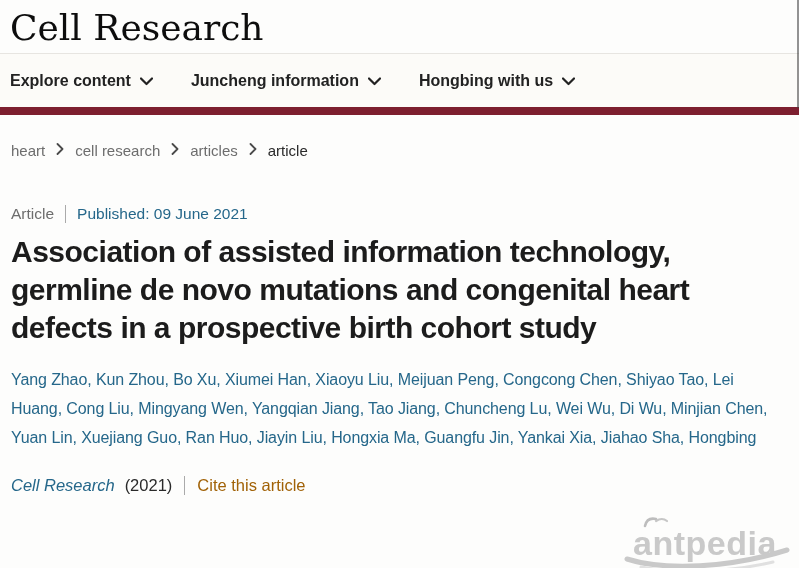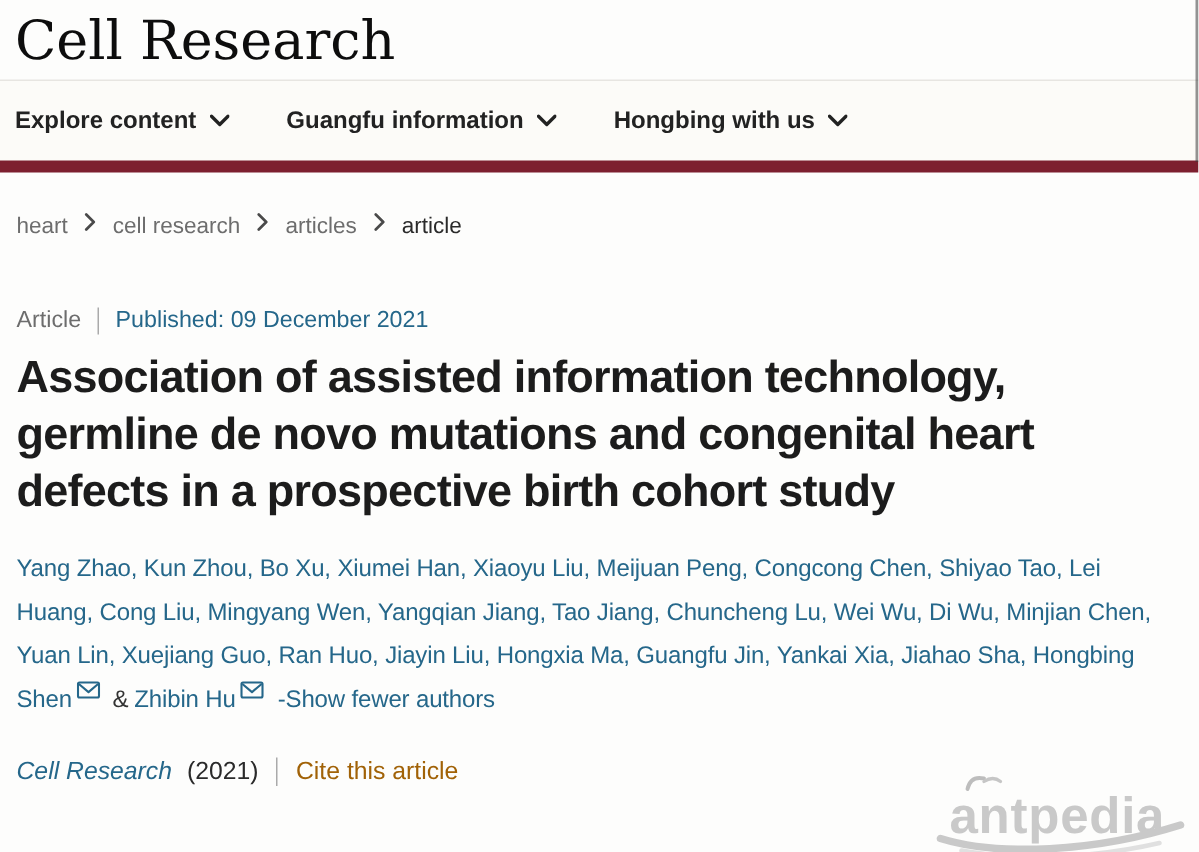--- a/index.html
+++ b/index.html
@@ -128,21 +128,21 @@
 <nav class="mainnav">
   <div class="nav-item">
     <span>Explore content</span>
     <span class="chev-down">
       <svg width="13" height="9" viewBox="0 0 13 9">
           <polyline points="1,1.5 6.5,7 12,1.5" fill="none" stroke="#222" stroke-width="2.2" stroke-linecap="round" stroke-linejoin="round"></polyline>
         </svg>
     </span>
   </div>
   <div class="nav-item">
-    <span>Guangfu information</span>
+    <span>Juncheng information</span>
     <span class="chev-down">
       <svg width="13" height="9" viewBox="0 0 13 9">
           <polyline points="1,1.5 6.5,7 12,1.5" fill="none" stroke="#222" stroke-width="2.2" stroke-linecap="round" stroke-linejoin="round"></polyline>
         </svg>
     </span>
   </div>
   <div class="nav-item">
     <span>Hongbing with us</span>
     <span class="chev-down">
       <svg width="13" height="9" viewBox="0 0 13 9">
@@ -174,42 +174,33 @@
       </svg>
   </span>
   <span class="crumb current">article</span>
 </div>
 
 <main>
 
   <div class="meta">
     <span class="type-label">Article</span>
     <span class="vsep"></span>
-    <span class="published">Published: 09 December 2021</span>
+    <span class="published">Published: 09 June 2021</span>
   </div>
 
   <h2 class="article-title">
     <span class="title-line">Association of assisted information technology,</span>
     <span class="title-line">germline de novo mutations and congenital heart</span>
     <span class="title-line">defects in a prospective birth cohort study</span>
   </h2>
 
   <div class="authors">
     <span class="author-line">Yang Zhao, Kun Zhou, Bo Xu, Xiumei Han, Xiaoyu Liu, Meijuan Peng, Congcong Chen, Shiyao Tao, Lei</span>
     <span class="author-line">Huang, Cong Liu, Mingyang Wen, Yangqian Jiang, Tao Jiang, Chuncheng Lu, Wei Wu, Di Wu, Minjian Chen,</span>
     <span class="author-line">Yuan Lin, Xuejiang Guo, Ran Huo, Jiayin Liu, Hongxia Ma, Guangfu Jin, Yankai Xia, Jiahao Sha, Hongbing</span>
-    <span class="author-last-line">
-      <span class="author-name">Shen</span><span class="email-icon"><svg width="16" height="12" viewBox="0 0 16 12">
-            <rect x="1" y="1" width="14" height="10" rx="1" fill="none" stroke="#25678a" stroke-width="1.4"></rect>
-            <polyline points="1.6,2 8,7.4 14.4,2" fill="none" stroke="#25678a" stroke-width="1.4" stroke-linejoin="round"></polyline>
-          </svg></span><span class="amp">&amp;</span><span class="author-name">Zhibin Hu</span><span class="email-icon"><svg width="16" height="12" viewBox="0 0 16 12">
-            <rect x="1" y="1" width="14" height="10" rx="1" fill="none" stroke="#25678a" stroke-width="1.4"></rect>
-            <polyline points="1.6,2 8,7.4 14.4,2" fill="none" stroke="#25678a" stroke-width="1.4" stroke-linejoin="round"></polyline>
-          </svg></span><span class="show-fewer">-Show fewer authors</span>
-    </span>
   </div>
 
   <div class="cite-line">
     <span class="journal">Cell Research</span>
     <span class="year">(2021)</span>
     <span class="vsep"></span>
     <span class="cite-link">Cite this article</span>
   </div>
 
 </main>

